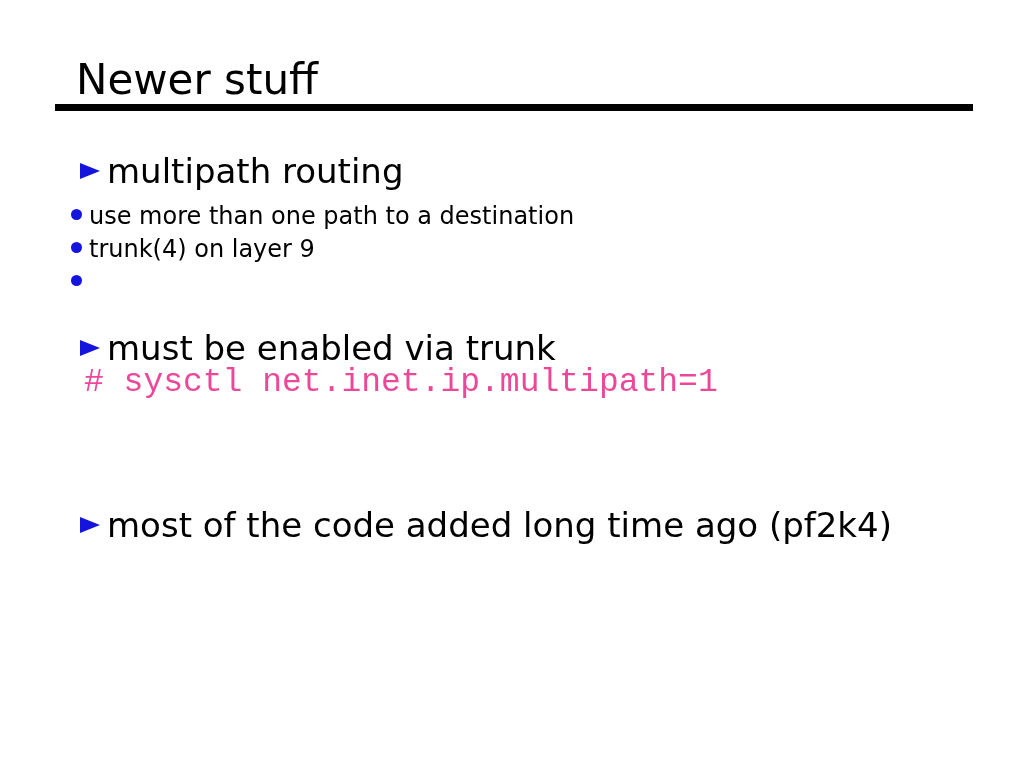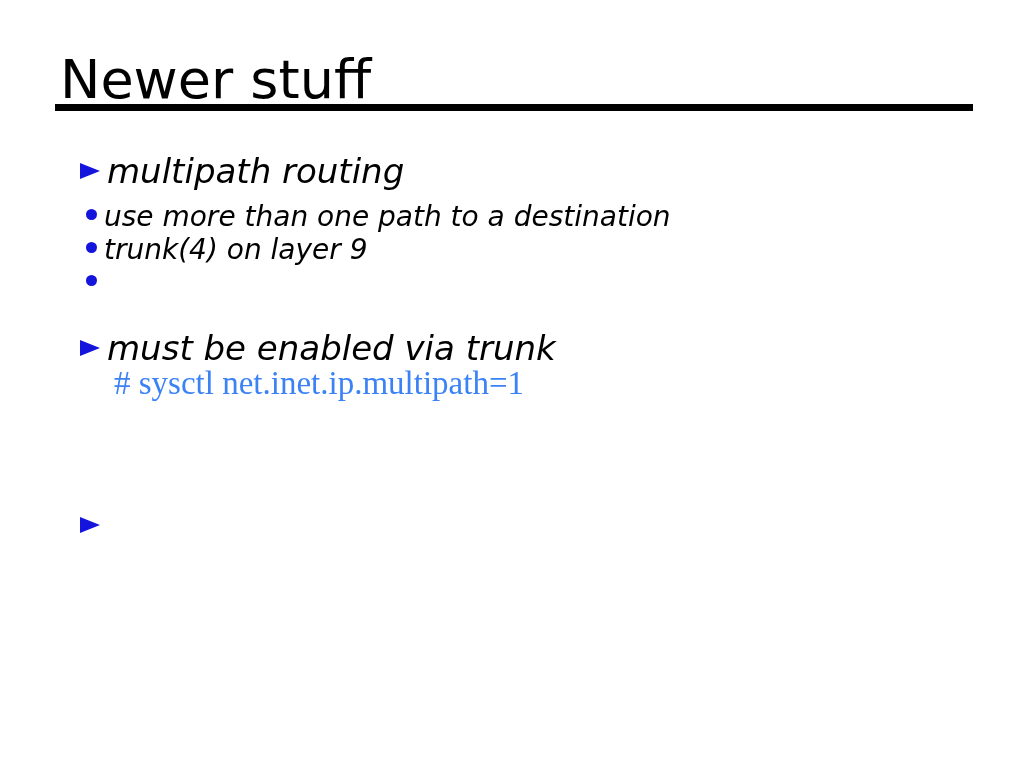--- a/index.html
+++ b/index.html
@@ -17,24 +17,24 @@
     position: relative;
     width: 1024px;
     height: 768px;
     background: var(--bg);
     color: var(--text);
     font-family: "DejaVu Sans", "Liberation Sans", sans-serif;
     overflow: hidden;
   }
   .slide-title {
     position: absolute;
-    left: 60px;
+    left: 76px;
     top: 59px;
     margin: 0;
-    font-size: 54px;
+    font-size: 42px;
     line-height: 42px;
     font-weight: normal;
     white-space: nowrap;
   }
   .title-rule {
     position: absolute;
     left: 55px;
     top: 104px;
     width: 918px;
     height: 7px;
@@ -65,47 +65,46 @@
     display: block;
     width: 0;
     height: 0;
     border-left: 20px solid var(--accent);
     border-top: 8px solid transparent;
     border-bottom: 8px solid transparent;
     margin-top: 13px;
   }
   .sublist { margin-top: 8px; }
   .l2 {
-    padding-left: 56px;
-    font-size: 28px;
+    padding-left: 71px;
+    font-size: 24px;
     line-height: 33px;
-    margin-left: 30px;
   }
   .l2 .mk {
     flex: 0 0 18px;
   }
   .dot {
     display: block;
     width: 11px;
     height: 11px;
     border-radius: 50%;
     background: var(--accent);
     margin-top: 9px;
   }
   .code-line {
-    padding-left: 114px;
+    padding-left: 84px;
     margin-top: -6px;
-    font-family: Liberation Serif, serif;
+    font-family: Liberation Mono, monospace;
     font-size: 33px;
     line-height: 40px;
     white-space: pre;
-    color: #3b82f6;
+    color: #ec4899;
   }
   .narrow { width: 845px; }
-  .text { display: block; font-style: italic; }
+  .text { display: block; }
 </style>
 </head>
 <body>
 
 <div class="slide">
 
   <h1 class="slide-title">Newer stuff</h1>
   <div class="title-rule"></div>
 
   <div class="group g1">
@@ -144,16 +143,17 @@
       <span class="text">must be enabled via trunk</span>
     </div>
     <div class="code-line"># sysctl net.inet.ip.multipath=1</div>
   </div>
 
   <div class="group g3">
     <div class="item l1">
       <span class="mk">
           <span class="tri"></span>
         </span>
+      <span class="text">most of the code added long time ago (pf2k4)</span>
     </div>
   </div>
 
 </div>
 
 </body></html>

